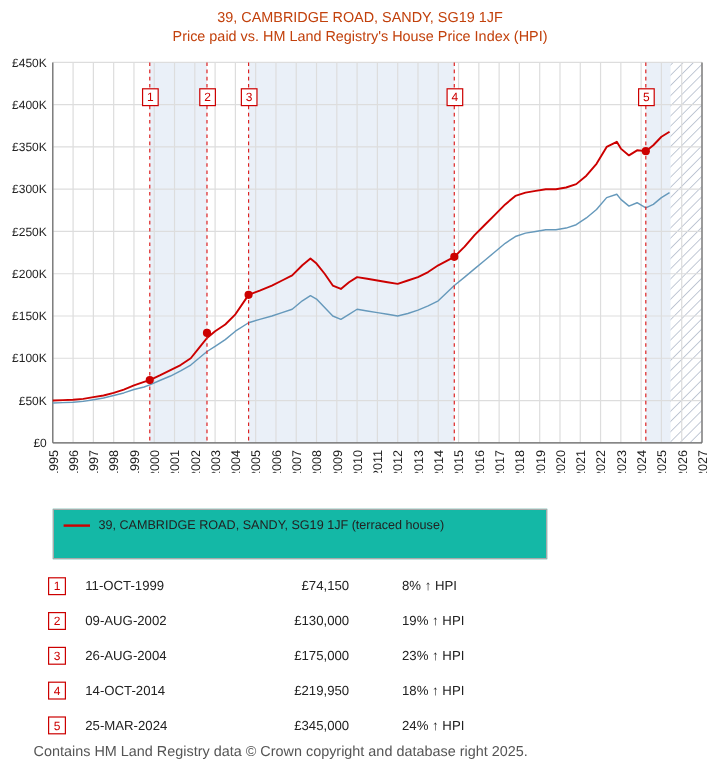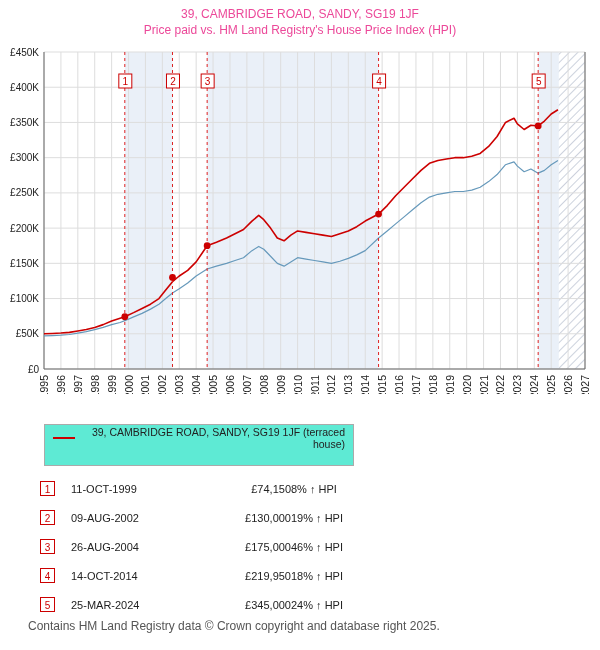--- a/index.html
+++ b/index.html
@@ -14,42 +14,41 @@
     color: #000;
     position: relative;
     overflow: hidden;
   }
   .title-block {
     text-align: center;
     padding-top: 6px;
   }
   .title-line {
     font-size: 12px;
-    color: #ec4899;
+    color: #c2410c;
     line-height: 16px;
   }
   #chart-area {
     position: absolute;
     left: 0;
     top: 44px;
     width: 600px;
     height: 350px;
   }
   svg { display: block; }
   .legend-box {
     position: absolute;
     left: 44px;
     top: 424px;
-    width: 310px;
+    width: 412px;
     height: 42px;
     border: 1px solid #aaa;
-    background: #5eead4;
+    background: #14b8a6;
     box-sizing: border-box;
     padding: 5px 8px;
-    text-align: right;
   }
   .legend-row {
     display: flex;
     align-items: center;
     height: 15px;
     font-size: 10.5px;
     color: #222;
   }
   .legend-swatch {
     width: 22px;
@@ -88,20 +87,21 @@
     width: 120px;
     color: #222;
   }
   .sale-price {
     width: 100px;
     text-align: right;
     color: #222;
   }
   .sale-hpi {
     color: #222;
+    margin-left: 44px;
   }
   .footer {
     position: absolute;
     left: 28px;
     top: 620px;
     width: 540px;
     font-size: 12px;
     color: #555;
     line-height: 12px;
   }
@@ -270,21 +270,21 @@
   <div class="sale-row">
     <span class="sale-num">2</span>
     <span class="sale-date">09-AUG-2002</span>
     <span class="sale-price">£130,000</span>
     <span class="sale-hpi">19% ↑ HPI</span>
   </div>
   <div class="sale-row">
     <span class="sale-num">3</span>
     <span class="sale-date">26-AUG-2004</span>
     <span class="sale-price">£175,000</span>
-    <span class="sale-hpi">46% ↑ HPI</span>
+    <span class="sale-hpi">23% ↑ HPI</span>
   </div>
   <div class="sale-row">
     <span class="sale-num">4</span>
     <span class="sale-date">14-OCT-2014</span>
     <span class="sale-price">£219,950</span>
     <span class="sale-hpi">18% ↑ HPI</span>
   </div>
   <div class="sale-row">
     <span class="sale-num">5</span>
     <span class="sale-date">25-MAR-2024</span>

